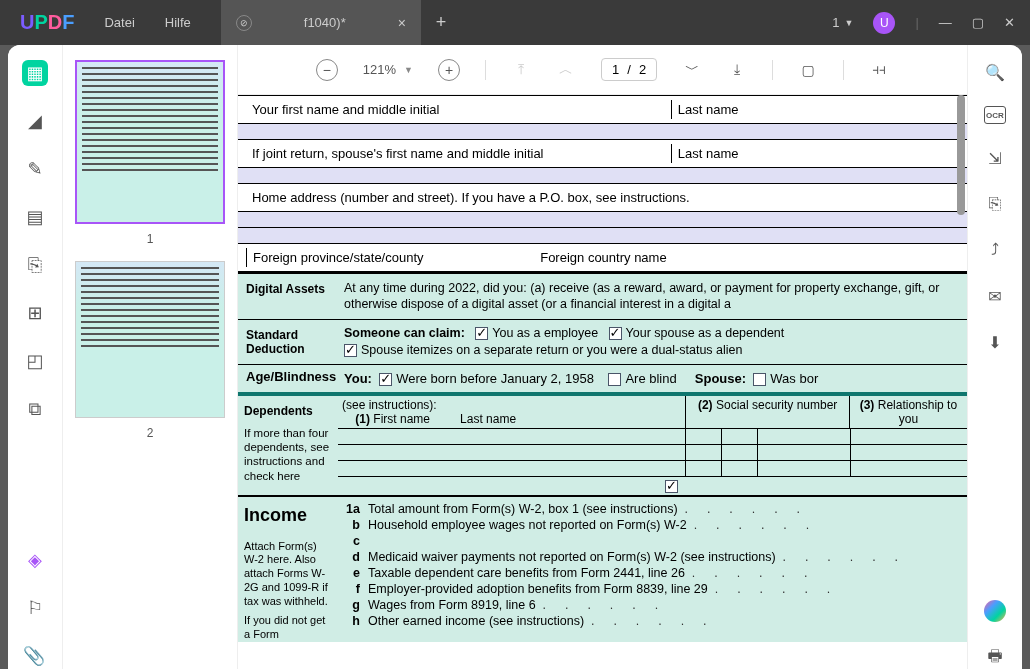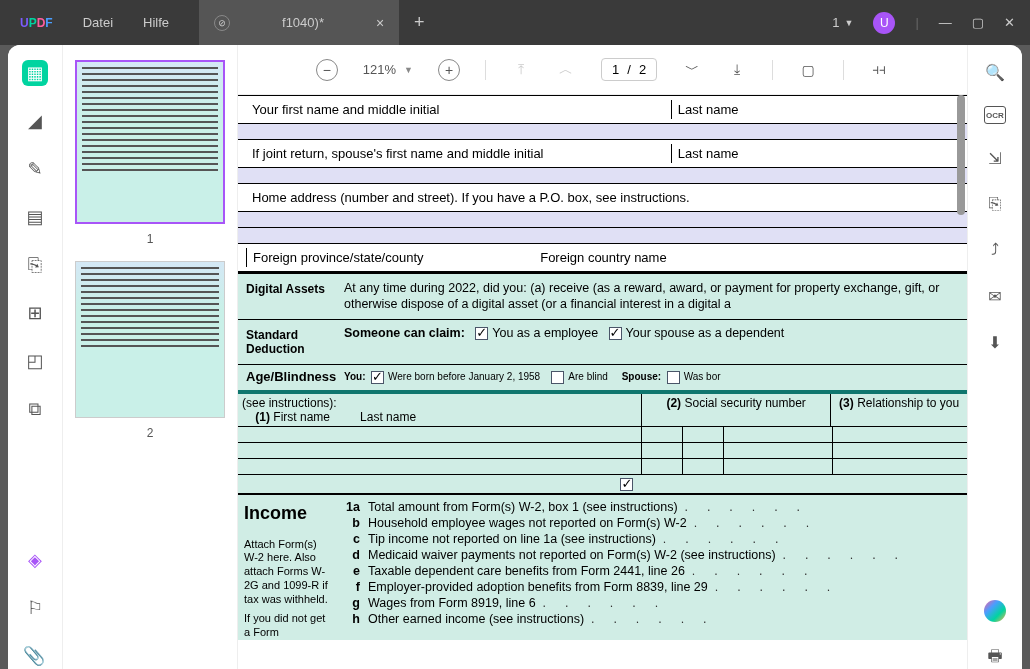--- a/index.html
+++ b/index.html
@@ -1,19 +1,19 @@
 <!DOCTYPE html>
 <html><head>
 <meta charset="utf-8">
 <style>
 * { margin: 0; padding: 0; box-sizing: border-box; font-family: -apple-system, BlinkMacSystemFont, 'Segoe UI', Arial, sans-serif; }
 body { width: 1030px; height: 669px; background: #5a5a5a; overflow: hidden; }
 
 .titlebar { height: 45px; background: #3a3a3a; display: flex; align-items: center; color: #ccc; }
-.logo { font-weight: bold; font-size: 12px; padding: 0 20px; }
+.logo { font-weight: bold; font-size: 20px; padding: 0 20px; }
 .logo .u { color: #7b5cff; } .logo .p { color: #00d4a0; } .logo .d { color: #ff5c9e; } .logo .f { color: #4a9eff; }
 .menu { display: flex; gap: 30px; padding-left: 10px; font-size: 13px; }
 .tab { display: flex; align-items: center; background: #555; padding: 0 15px; height: 100%; margin-left: 30px; gap: 10px; font-size: 13px; min-width: 200px; justify-content: space-between; }
 .tab-icon { width: 16px; height: 16px; border: 1px solid #888; border-radius: 50%; display: flex; align-items: center; justify-content: center; font-size: 9px; }
 .tab-close { font-size: 14px; cursor: pointer; }
 .add-tab { padding: 0 15px; font-size: 18px; cursor: pointer; }
 .win-controls { margin-left: auto; display: flex; align-items: center; gap: 20px; padding: 0 15px; font-size: 13px; }
 .dropdown-1 { display: flex; align-items: center; gap: 5px; }
 .avatar { width: 22px; height: 22px; background: #a855f7; border-radius: 50%; display: flex; align-items: center; justify-content: center; color: white; font-size: 12px; }
 .wc { cursor: pointer; }
@@ -213,35 +213,42 @@
         </div>
 
         <div class="form-row teal-bg">
           <div style="width:92px" class="section-label">Standard Deduction</div>
           <div class="form-cell" style="flex:1;font-size:12.5px">
             <div>
               <b>Someone can claim:</b>
               &nbsp;&nbsp;<span class="cb checked"></span><span>You as a employee</span>
               &nbsp;&nbsp;<span class="cb checked"></span><span>Your spouse as a dependent</span>
             </div>
+            <div style="margin-top:3px">
+              <span class="cb checked"></span><span>Spouse itemizes on a separate return or you were a dual-status alien</span>
+            </div>
           </div>
         </div>
 
         <div class="form-row teal-bg" style="border-bottom:4px solid #0f766e">
           <div style="width:92px;font-weight:bold;font-size:13px">Age/Blindness</div>
-          <div class="form-cell" style="flex:1;font-size:10px">
+          <div class="form-cell" style="flex:1;font-size:13px">
             <b>You:</b>
             &nbsp;<span class="cb checked"></span><span>Were born before January 2, 1958</span>
             &nbsp;&nbsp;&nbsp;<span class="cb"></span><span>Are blind</span>
             &nbsp;&nbsp;&nbsp;&nbsp;<b>Spouse:</b>
             &nbsp;<span class="cb"></span><span>Was bor</span>
           </div>
         </div>
 
         <div class="teal-bg" style="display:flex;border-bottom:2px solid #000">
+          <div style="width:100px;padding:4px 6px">
+            <div class="section-label">Dependents</div>
+            <div style="font-size:11.5px;margin-top:4px;line-height:1.25">If more than four dependents, see instructions and check here</div>
+          </div>
           <div style="flex:1">
             <div style="display:flex;border-bottom:1px solid #000;font-size:12px">
               <div style="flex:1.5;padding:2px 4px"><span>(see instructions):</span><br>&nbsp;&nbsp;&nbsp;&nbsp;<b>(1)</b> <span>First name</span> &nbsp;&nbsp;&nbsp;&nbsp;&nbsp;&nbsp;&nbsp;&nbsp;<span>Last name</span></div>
               <div class="vr" style="flex:0.7;text-align:center;padding:2px"><b>(2)</b> <span>Social security number</span></div>
               <div class="vr" style="flex:0.5;text-align:center;padding:2px"><b>(3)</b> <span>Relationship to you</span></div>
             </div>
             <div style="height:16px;border-bottom:1px solid #000;display:flex">
                 <div style="flex:1.5"></div>
                 <div class="vr" style="flex:0.15"></div>
                 <div class="vr" style="flex:0.15"></div>
@@ -282,21 +289,20 @@
               <div class="income-row">
                 <div class="line-label">1a</div>
                 <div class="line-text">Total amount from Form(s) W-2, box 1 (see instructions) &nbsp;<span class="dots">. &nbsp;. &nbsp;. &nbsp;. &nbsp;. &nbsp;.</span></div>
               </div>
               <div class="income-row">
                 <div class="line-label">b</div>
                 <div class="line-text">Household employee wages not reported on Form(s) W-2 &nbsp;<span class="dots">. &nbsp;. &nbsp;. &nbsp;. &nbsp;. &nbsp;.</span></div>
               </div>
               <div class="income-row">
                 <div class="line-label">c</div>
-                <div class="line-text">Tip income not reported on line 1a (see instructions) &nbsp;<span class="dots">. &nbsp;. &nbsp;. &nbsp;. &nbsp;. &nbsp;.</span></div>
               </div>
               <div class="income-row">
                 <div class="line-label">d</div>
                 <div class="line-text">Medicaid waiver payments not reported on Form(s) W-2 (see instructions) &nbsp;<span class="dots">. &nbsp;. &nbsp;. &nbsp;. &nbsp;. &nbsp;.</span></div>
               </div>
               <div class="income-row">
                 <div class="line-label">e</div>
                 <div class="line-text">Taxable dependent care benefits from Form 2441, line 26 &nbsp;<span class="dots">. &nbsp;. &nbsp;. &nbsp;. &nbsp;. &nbsp;.</span></div>
               </div>
               <div class="income-row">

